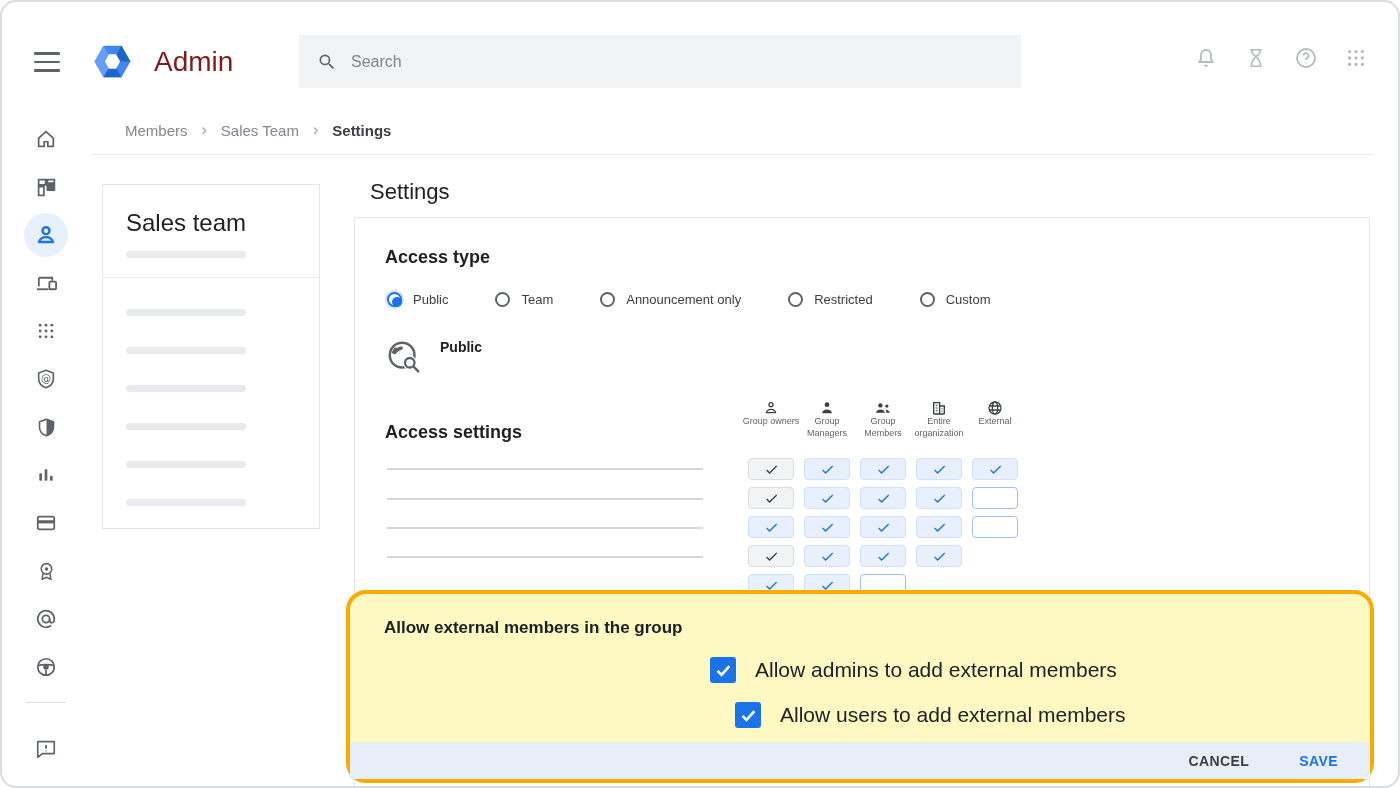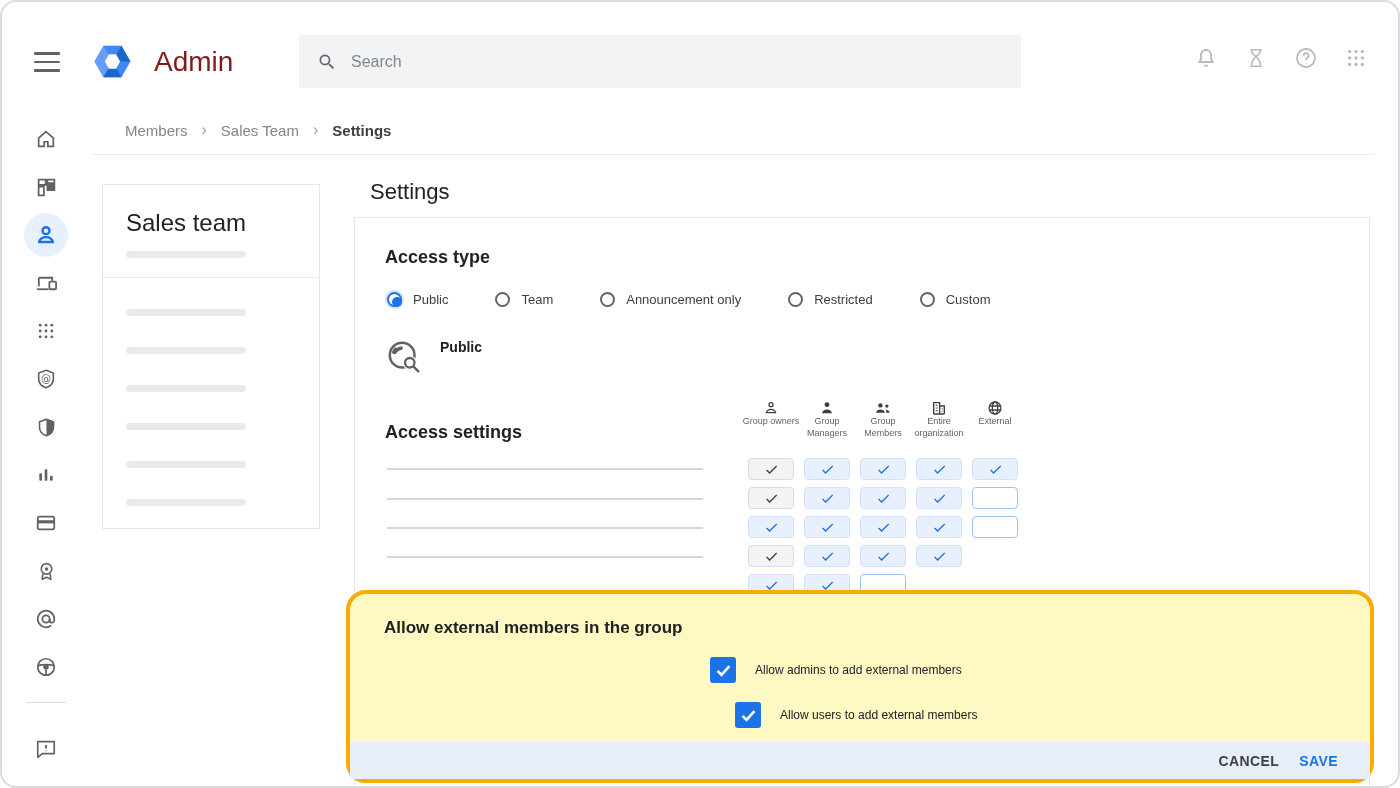--- a/index.html
+++ b/index.html
@@ -83,23 +83,23 @@
 
   
   .hl-section { position:absolute; left:344px; top:588px; width:1028px; height:193px;
                 background:#fef9c3; border:4px solid var(--highlight,#f9ab00); border-radius:20px; }
   .hl-heading { position:absolute; left:34px; top:24px; font-size:17px; font-weight:700; color:#202124; }
   .cb-row { position:absolute; display:flex; align-items:center; gap:19px; }
   .cb-row-1 { left:360px; top:63px; }
   .cb-row-2 { left:385px; top:108px; }
   .checkbox { width:26px; height:26px; border-radius:3px; background:var(--accent,#1a73e8);
               display:flex; align-items:center; justify-content:center; cursor:pointer; }
-  .cb-row .cblabel { font-size:12px; font-weight:500; color:#202124; }
+  .cb-row .cblabel { font-size:21px; font-weight:500; color:#202124; }
   .hl-footer { position:absolute; left:0; right:0; bottom:0; height:37px; background:var(--footer-bg,#e8eef8);
-               display:flex; align-items:center; justify-content:flex-end; gap:20px; padding-right:32px; }
+               display:flex; align-items:center; justify-content:flex-end; gap:50px; padding-right:32px; }
   .btn { font-size:14px; font-weight:700; letter-spacing:0.4px; cursor:pointer; background:none; border:none;
          font-family:inherit; }
   .btn.cancel { color:#3c4043; }
   .btn.save { color:var(--accent,#1a73e8); }
 </style>
 </head>
 <body>
 
 <div id="frame">
 

